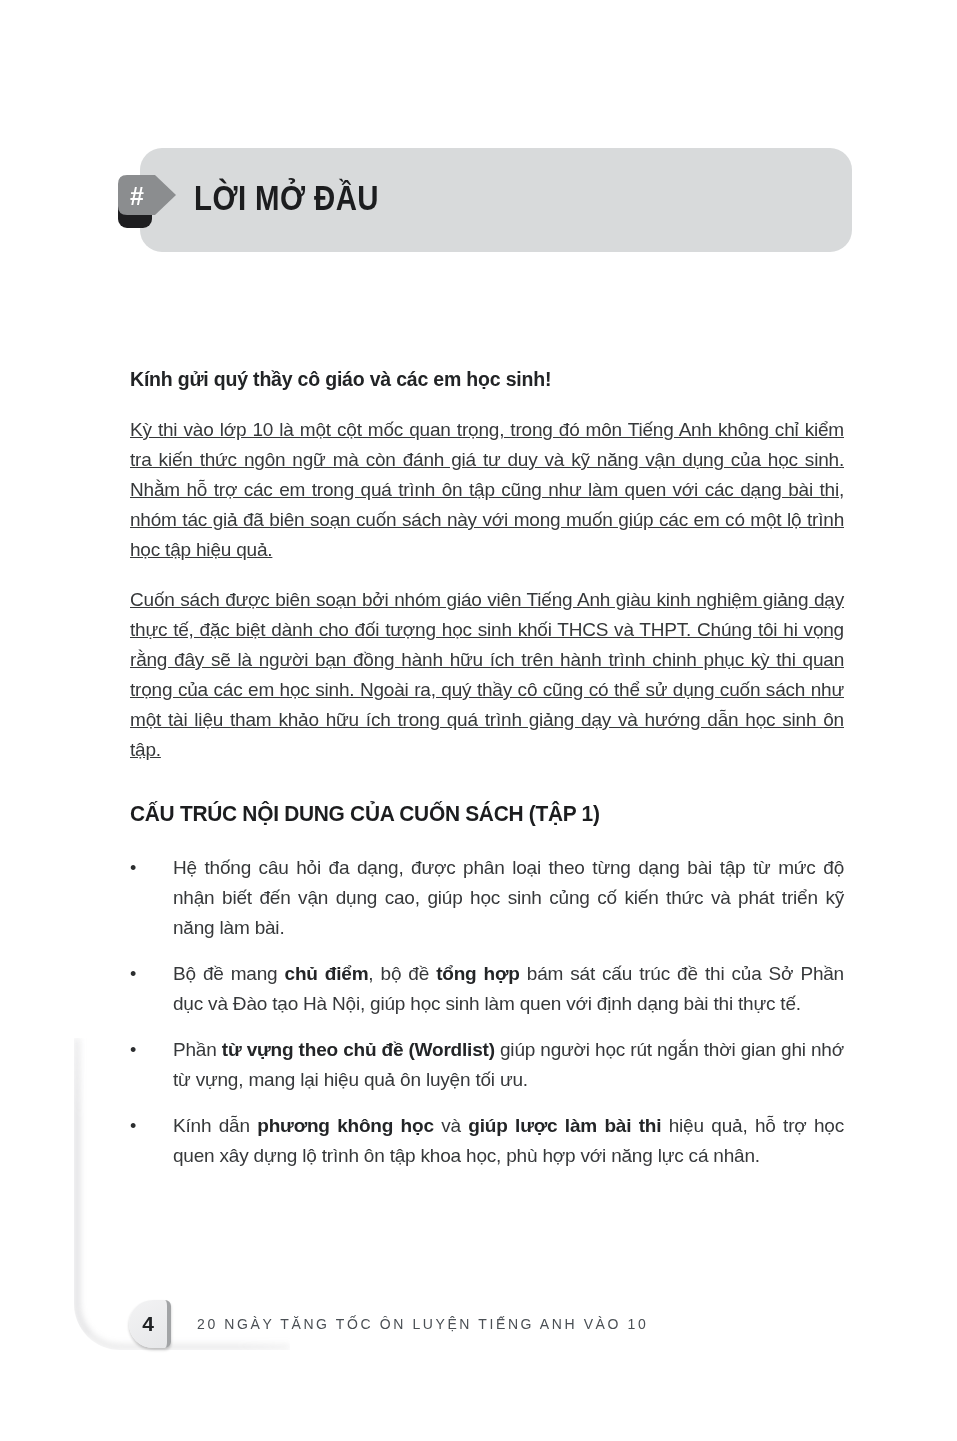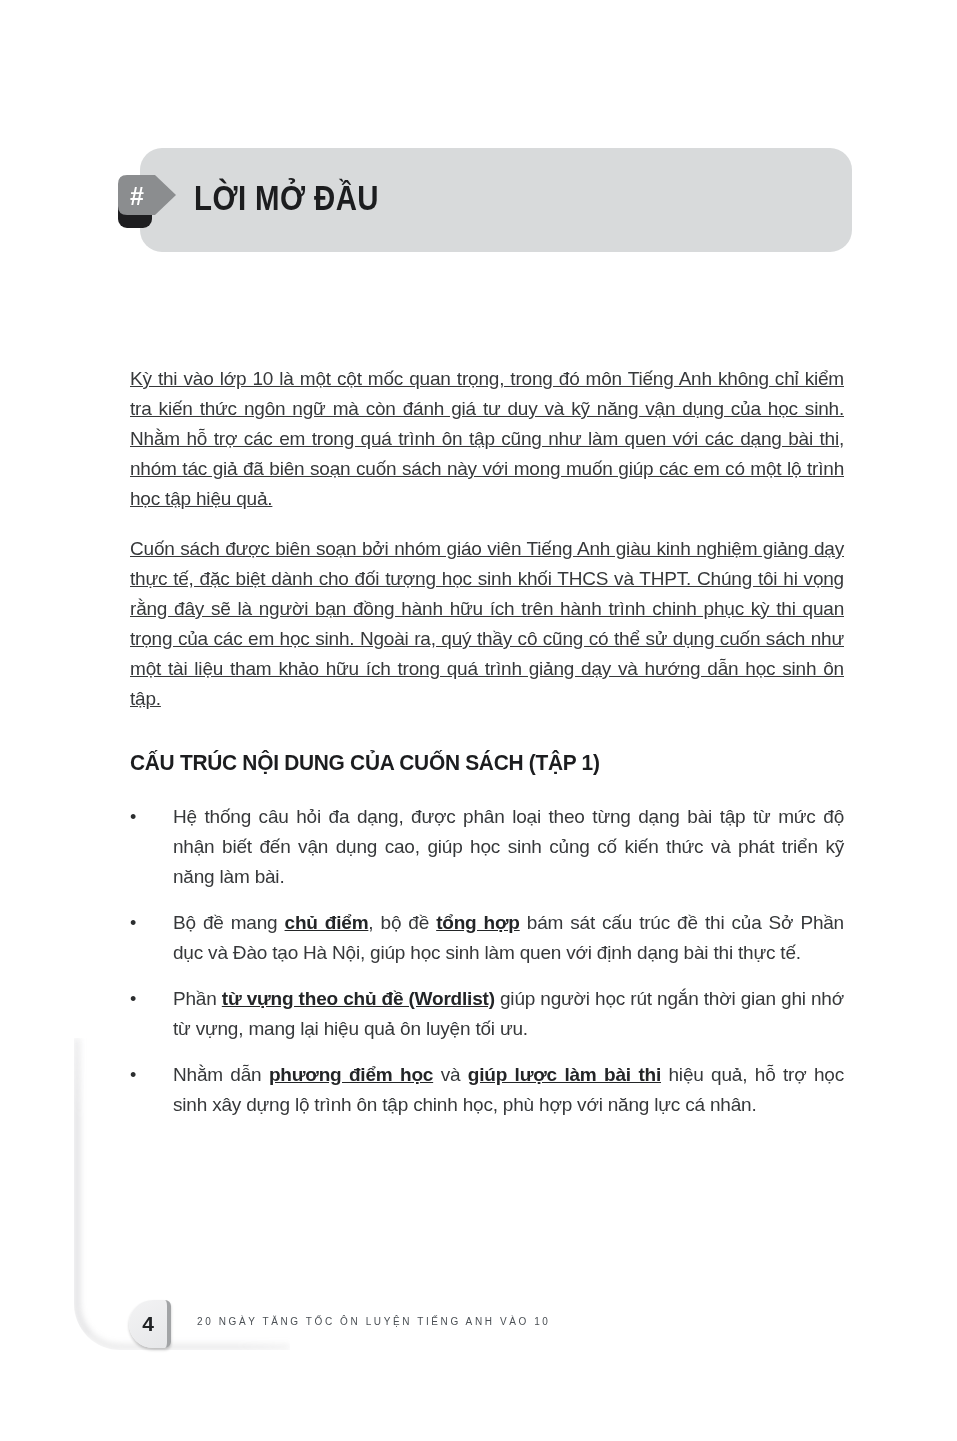--- a/index.html
+++ b/index.html
@@ -87,21 +87,21 @@
     flex: 0 0 43px;
     font-size: 18px;
     line-height: 30px;
     color: #2c2e30;
   }
   .btext {
     flex: 1 1 auto;
     display: block;
     text-align: justify;
   }
-  .bseg { font-weight: bold; color: #232527; text-decoration: underline; }
+  .bseg { font-weight: bold; color: #232527; }
 
   
   .page-shadow {
     position: absolute;
     left: 74px; top: 1038px;
     width: 210px; height: 306px;
     border-left: 6px solid rgba(110,112,118,0.22);
     border-bottom: 6px solid rgba(110,112,118,0.16);
     border-bottom-left-radius: 46px;
     filter: blur(3px);
@@ -125,21 +125,21 @@
     justify-content: center;
   }
   .badge span {
     font-size: 21px;
     font-weight: bold;
     color: #212325;
   }
   .book-title {
     position: absolute;
     left: 197px; top: 1316px;
-    font-size: 10px;
+    font-size: 14px;
     letter-spacing: 2.6px;
     color: var(--footer-text, #4a4f54);
     white-space: nowrap;
   }
 </style>
 </head>
 <body>
 
 <div class="page">
 
@@ -148,20 +148,21 @@
       <svg width="64" height="56" viewBox="0 0 64 56">
         <rect x="2" y="20" width="34" height="34" rx="9" fill="#1e1e20"></rect>
         <path d="M11 1 H39 L60 21 L39 41 H11 Q2 41 2 32 V10 Q2 1 11 1 Z" fill="#8b8d8f"></path>
       </svg>
       <span class="tag-hash">#</span>
     </div>
     <h1 class="banner-title">LỜI MỞ ĐẦU</h1>
   </div>
 
   <main class="content">
+    <h2 class="salutation">Kính gửi quý thầy cô giáo và các em học sinh!</h2>
 
     <p class="body-par">Kỳ thi vào lớp 10 là một cột mốc quan trọng, trong đó môn Tiếng Anh không chỉ kiểm tra kiến thức ngôn ngữ mà còn đánh giá tư duy và kỹ năng vận dụng của học sinh. Nhằm hỗ trợ các em trong quá trình ôn tập cũng như làm quen với các dạng bài thi, nhóm tác giả đã biên soạn cuốn sách này với mong muốn giúp các em có một lộ trình học tập hiệu quả.</p>
     <p class="body-par">Cuốn sách được biên soạn bởi nhóm giáo viên Tiếng Anh giàu kinh nghiệm giảng dạy thực tế, đặc biệt dành cho đối tượng học sinh khối THCS và THPT. Chúng tôi hi vọng rằng đây sẽ là người bạn đồng hành hữu ích trên hành trình chinh phục kỳ thi quan trọng của các em học sinh. Ngoài ra, quý thầy cô cũng có thể sử dụng cuốn sách như một tài liệu tham khảo hữu ích trong quá trình giảng dạy và hướng dẫn học sinh ôn tập.</p>
 
     <h3 class="section-heading">CẤU TRÚC NỘI DUNG CỦA CUỐN SÁCH (TẬP 1)</h3>
 
     <ul class="bullets">
       <li>
         <span class="dot">•</span>
         <span class="btext"><span>Hệ thống câu hỏi đa dạng, được phân loại theo từng dạng bài tập từ mức độ nhận biết đến vận dụng cao, giúp học sinh củng cố kiến thức và phát triển kỹ năng làm bài.</span></span>
@@ -169,21 +170,21 @@
       <li>
         <span class="dot">•</span>
         <span class="btext"><span>Bộ đề mang </span><span class="bseg">chủ điểm</span><span>, bộ đề </span><span class="bseg">tổng hợp</span><span> bám sát cấu trúc đề thi của Sở Phần dục và Đào tạo Hà Nội, giúp học sinh làm quen với định dạng bài thi thực tế.</span></span>
       </li>
       <li>
         <span class="dot">•</span>
         <span class="btext"><span>Phần </span><span class="bseg">từ vựng theo chủ đề (Wordlist)</span><span> giúp người học rút ngắn thời gian ghi nhớ từ vựng, mang lại hiệu quả ôn luyện tối ưu.</span></span>
       </li>
       <li>
         <span class="dot">•</span>
-        <span class="btext"><span>Nhằm dẫn </span><span class="bseg">phương điểm học</span><span> và </span><span class="bseg">giúp lược làm bài thi</span><span> hiệu quả, hỗ trợ học sinh xây dựng lộ trình ôn tập chinh học, phù hợp với năng lực cá nhân.</span></span>
+        <span class="btext"><span>Kính dẫn </span><span class="bseg">phương không học</span><span> và </span><span class="bseg">giúp lược làm bài thi</span><span> hiệu quả, hỗ trợ học quen xây dựng lộ trình ôn tập khoa học, phù hợp với năng lực cá nhân.</span></span>
       </li>
     </ul>
   </main>
 
   <div class="page-shadow"></div>
 
   <div class="footer">
     <div class="badge">
       <span>4</span>
     </div>

